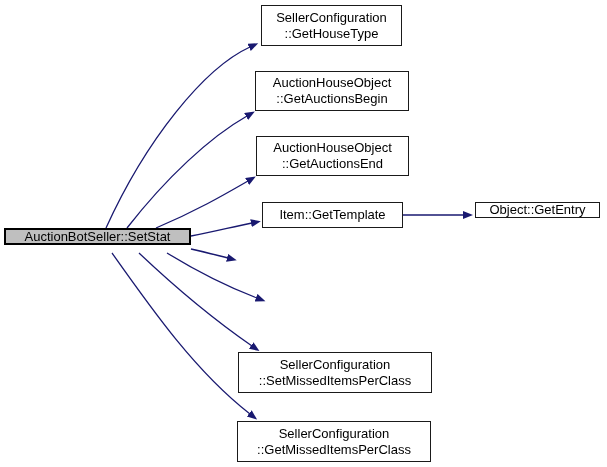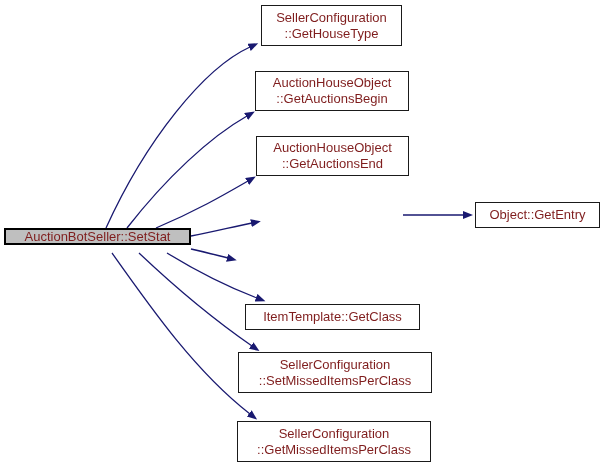--- a/index.html
+++ b/index.html
@@ -14,21 +14,21 @@
   .edges-layer {
     position: absolute;
     left: 0; top: 0;
     width: 607px; height: 467px;
   }
   .node {
     position: absolute;
     box-sizing: border-box;
     background: #ffffff;
     border: 1.5px solid #1a1a1a;
-    color: #7f1d1d;
+    color: #000000;
     font-size: 13px;
     line-height: 16px;
     display: flex;
     align-items: center;
     justify-content: center;
     text-align: center;
     white-space: pre-line;
     cursor: pointer;
   }
   .node.root {
@@ -68,25 +68,25 @@
 
   <div class="node" style="left:261px; top:5px; width:141px; height:41px;">SellerConfiguration
 ::GetHouseType</div>
 
   <div class="node" style="left:255px; top:71px; width:154px; height:40px;">AuctionHouseObject
 ::GetAuctionsBegin</div>
 
   <div class="node" style="left:256px; top:136px; width:153px; height:40px;">AuctionHouseObject
 ::GetAuctionsEnd</div>
 
+  <div class="node" style="left:262px; top:202px; width:141px; height:26px;">Item::GetTemplate</div>
 
-  <div class="node" style="left:475px; top:202px; width:125px; height:26px;">Object::GetEntry</div>
+  <div class="node" style="left:475px; top:202px; width:125px; height:16px;">Object::GetEntry</div>
 
 
-  <div class="node" style="left:245px; top:304px; width:175px; height:26px;">ItemTemplate::GetClass</div>
 
   <div class="node" style="left:238px; top:352px; width:194px; height:41px;">SellerConfiguration
 ::SetMissedItemsPerClass</div>
 
   <div class="node" style="left:237px; top:421px; width:194px; height:41px;">SellerConfiguration
 ::GetMissedItemsPerClass</div>
 
 </div>
 
 </body></html>

